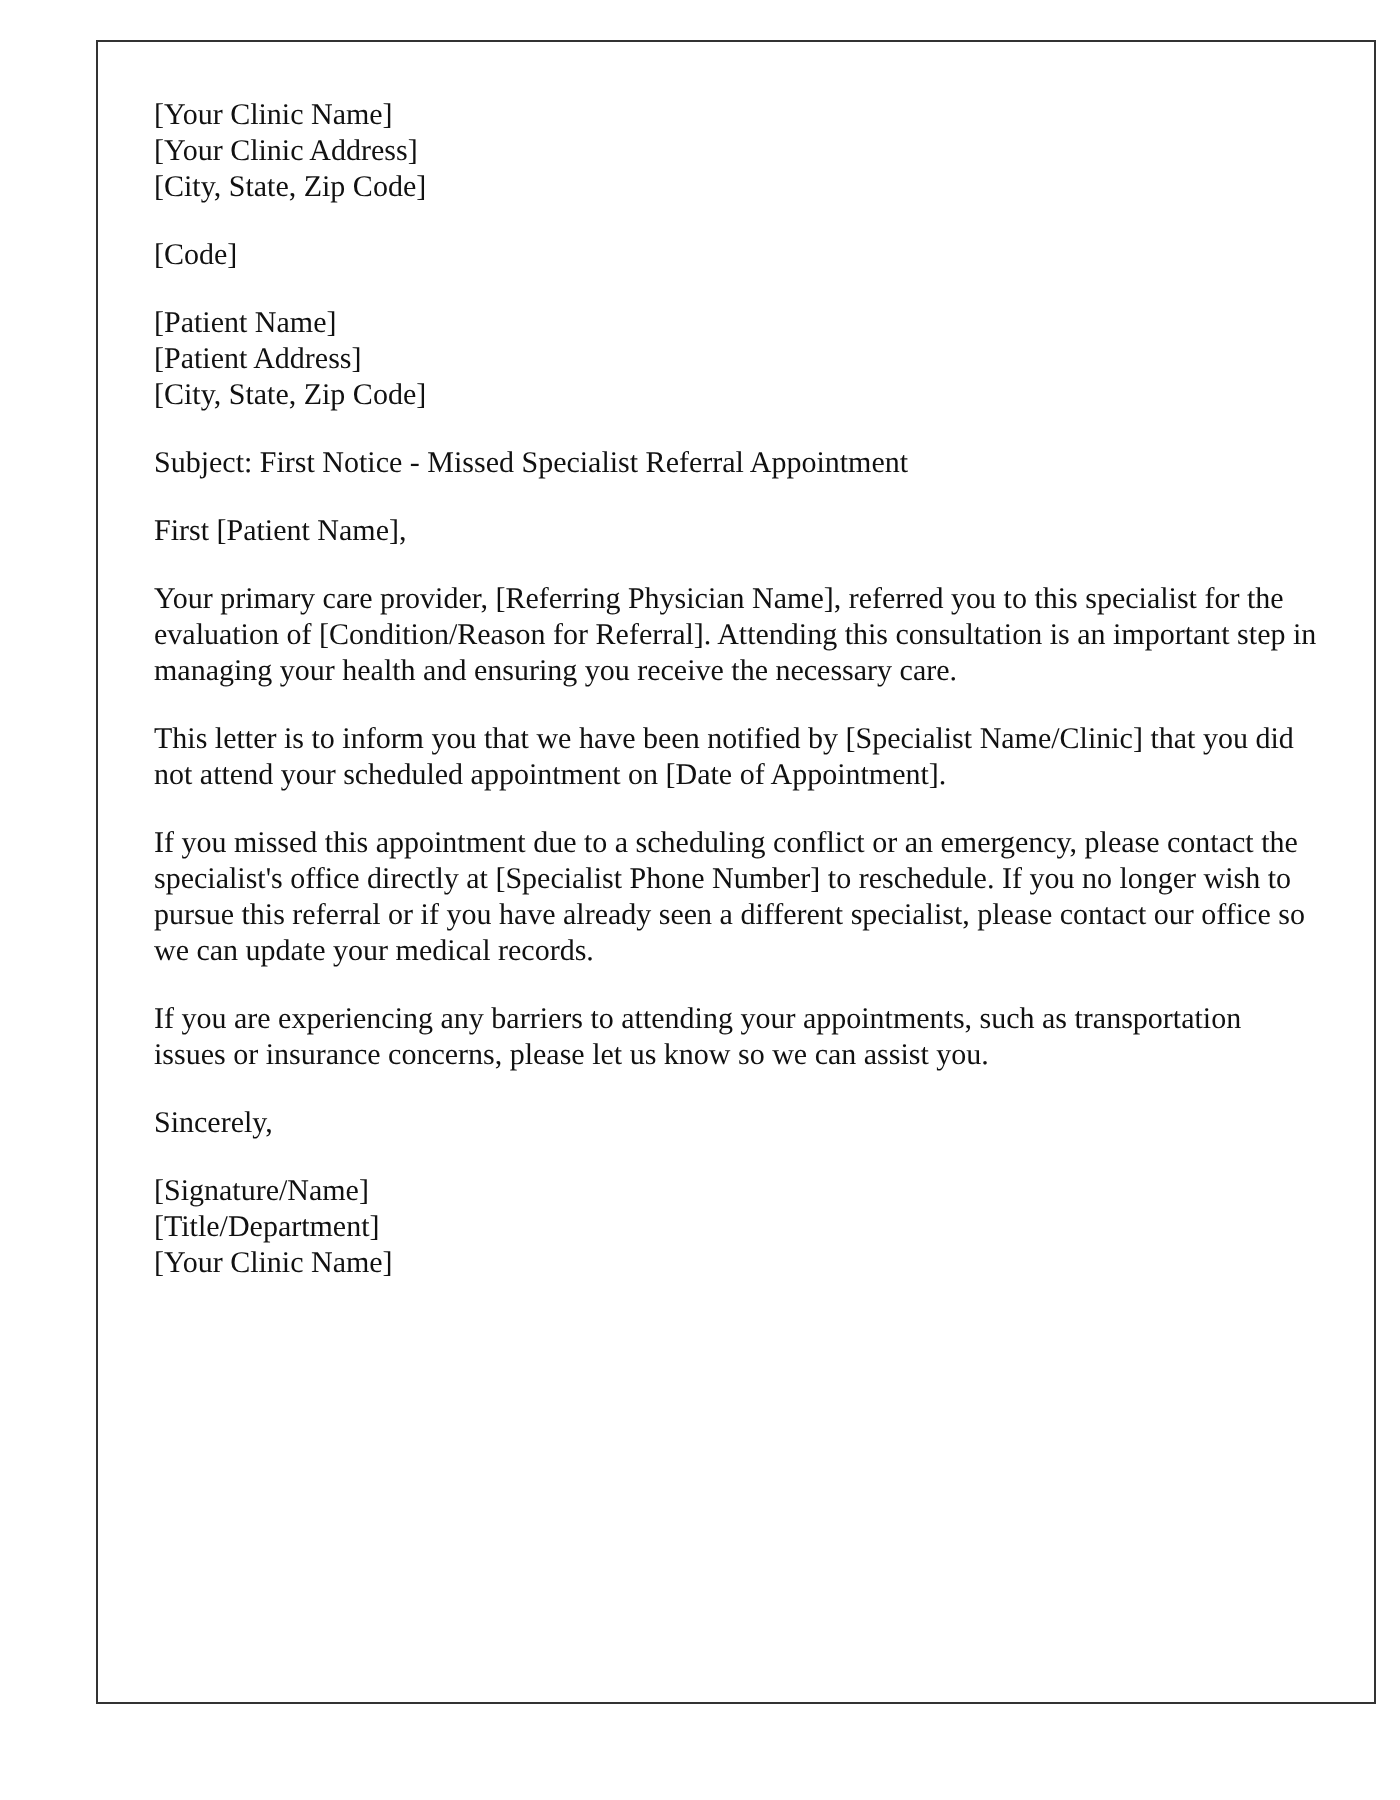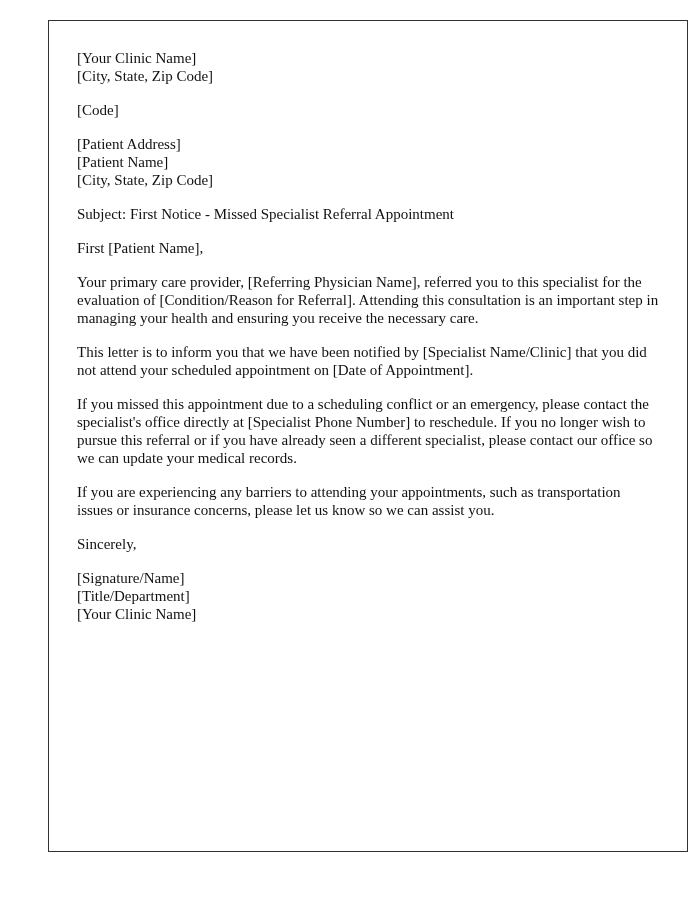--- a/index.html
+++ b/index.html
@@ -41,30 +41,31 @@
       margin: 0 0 16px 0;
     }
   </style>
 </head>
 <body>
 
 <div class="letter">
 
   <div class="block">
     <span class="line">[Your Clinic Name]</span>
+    <span class="line">[Your Clinic Address]</span>
     <span class="line">[City, State, Zip Code]</span>
   </div>
 
   <div class="block">
     <span class="line">[Code]</span>
   </div>
 
   <div class="block">
+    <span class="line">[Patient Name]</span>
     <span class="line">[Patient Address]</span>
-    <span class="line">[Patient Name]</span>
     <span class="line">[City, State, Zip Code]</span>
   </div>
 
   <p class="subject">Subject: First Notice - Missed Specialist Referral Appointment</p>
 
   <p>First [Patient Name],</p>
 
   <p>Your primary care provider, [Referring Physician Name], referred you to this specialist for the evaluation of [Condition/Reason for Referral]. Attending this consultation is an important step in managing your health and ensuring you receive the necessary care.</p>
   <p>This letter is to inform you that we have been notified by [Specialist Name/Clinic] that you did not attend your scheduled appointment on [Date of Appointment].</p>
   <p>If you missed this appointment due to a scheduling conflict or an emergency, please contact the specialist's office directly at [Specialist Phone Number] to reschedule. If you no longer wish to pursue this referral or if you have already seen a different specialist, please contact our office so we can update your medical records.</p>

